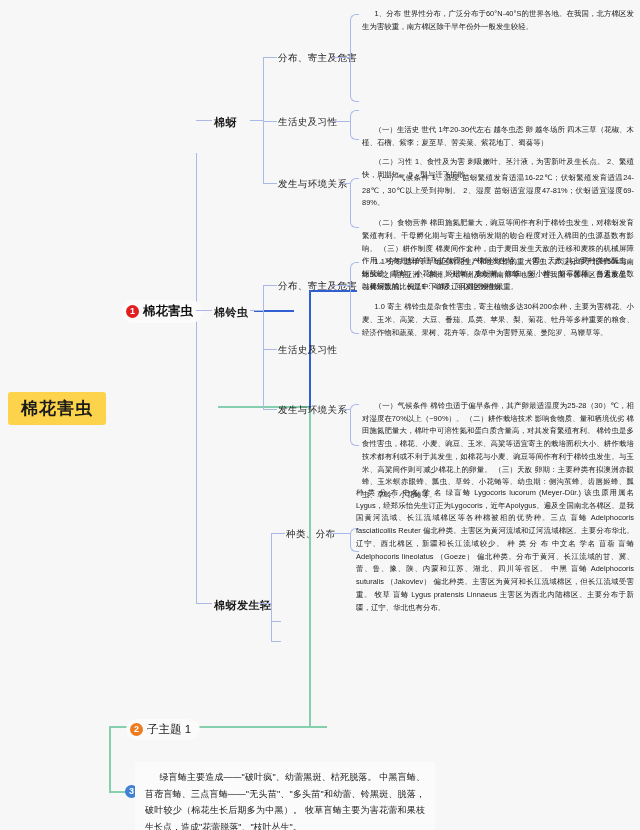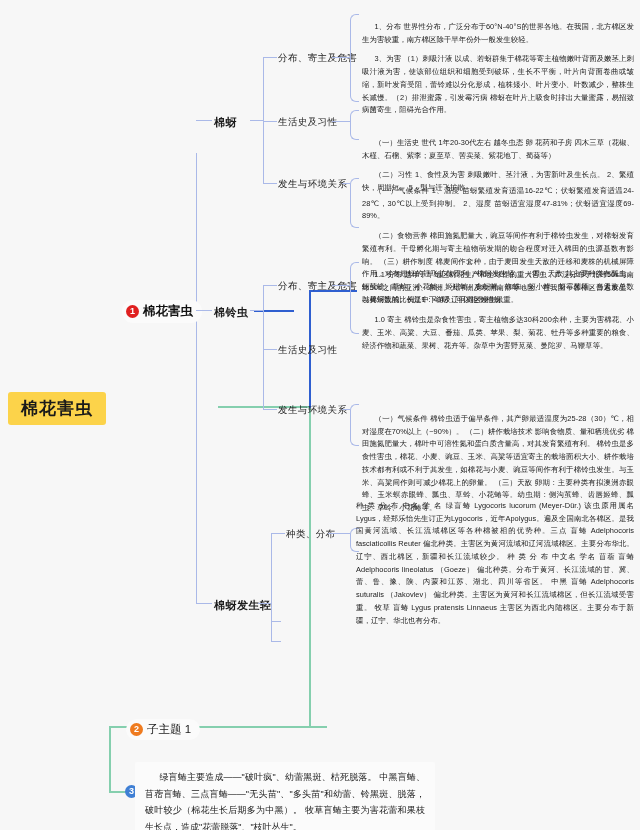--- a/index.html
+++ b/index.html
@@ -93,21 +93,20 @@
   }
 
   
   .leaf{
     position:absolute;
     font-size:7.4px;
     line-height:1.72;
     color:#1a1a1a;
     text-align:justify;
     letter-spacing:.05px;
-    margin-top:13px;
   }
   .leaf p{margin:0 0 7px 0;text-indent:1.7em;}
   .leaf p:last-child{margin-bottom:0;}
   .leaf p.noind{text-indent:0;}
 
   .bottomleaf{
     position:absolute;
     background:#fbfbfb;
     font-size:9px;
     line-height:1.85;
@@ -157,29 +156,28 @@
   <div class="ln h" style="left:196px;top:120px;width:16px;"></div>
   <div class="ln h" style="left:250px;top:120px;width:14px;"></div>
   <div class="ln v" style="left:263px;top:57px;height:126px;"></div>
 
   <div class="ln h" style="left:263px;top:57px;width:14px;"></div>
   <div class="node3" style="left:278px;top:52px;">分布、寄主及危害</div>
   <div class="ln h" style="left:332px;top:57px;width:18px;"></div>
   <div class="elbow" style="left:350px;top:14px;width:8px;height:86px;"></div>
   <div class="leaf" style="left:362px;top:8px;width:272px;">
     <p>1、分布 世界性分布，广泛分布于60°N-40°S的世界各地。在我国，北方棉区发生为害较重，南方棉区除干旱年份外一般发生较轻。</p>
-    <p>3、为害 （1）刺吸汁液 以成、若蚜群集于棉花等寄主植物嫩叶背面及嫩茎上刺吸汁液为害，使该部位组织和细胞受到破坏，生长不平衡，叶片向背面卷曲或皱缩，新叶发育受阻，蕾铃难以分化形成，植株矮小、叶片变小、叶数减少，整株生长减慢。（2）排泄蜜露，引发霉污病 棉蚜在叶片上吸食时排出大量蜜露，易招致病菌寄生，阻碍光合作用。</p>
   </div>
 
   <div class="ln h" style="left:263px;top:121px;width:14px;"></div>
   <div class="node3" style="left:278px;top:116px;">生活史及习性</div>
   <div class="ln h" style="left:332px;top:121px;width:18px;"></div>
   <div class="elbow" style="left:350px;top:110px;width:8px;height:28px;"></div>
   <div class="leaf" style="left:362px;top:124px;width:272px;">
-    <p>（一）生活史 世代 1年20-30代左右 越冬虫态 卵 花药和子房 四木三草（花椒、木槿、石榴、紫李；夏至草、苦卖菜、紫花地丁、蜀葵等）</p>
+    <p>（一）生活史 世代 1年20-30代左右 越冬虫态 卵 越冬场所 四木三草（花椒、木槿、石榴、紫李；夏至草、苦卖菜、紫花地丁、蜀葵等）</p>
     <p>（二）习性 1、食性及为害 刺吸嫩叶、茎汁液，为害新叶及生长点。 2、繁殖快，周期短。 5、型与迁飞扩散</p>
   </div>
 
   <div class="ln h" style="left:263px;top:183px;width:14px;"></div>
   <div class="node3" style="left:278px;top:178px;">发生与环境关系</div>
   <div class="ln h" style="left:342px;top:183px;width:8px;"></div>
   <div class="elbow" style="left:350px;top:178px;width:8px;height:48px;"></div>
   <div class="leaf" style="left:362px;top:172px;width:272px;">
     <p>（一）气候条件 1、温度 苗蚜繁殖发育适温16-22℃；伏蚜繁殖发育适温24-28℃，30℃以上受到抑制。 2、湿度 苗蚜适宜湿度47-81%；伏蚜适宜湿度69-89%。</p>
     <p>（二）食物营养 棉田施氮肥量大，豌豆等间作有利于棉铃虫发生，对棉蚜发育繁殖有利。干母孵化期与寄主植物萌发期的吻合程度对迁入棉田的虫源基数有影响。 （三）耕作制度 棉麦间作套种，由于麦田发生天敌的迁移和麦株的机械屏障作用，对有翅蚜的迁飞扩散不利，棉蚜发生轻。 （四）天敌 其主要种类有瓢虫、蚜茧蜂、草蛉、小花蝽、姬猎蝽、食蚜蝇、蜘蛛、蚜小蜂、蚜霉菌等。当天敌总数与棉蚜数的比例是1：40时，可以控制棉蚜。</p>

